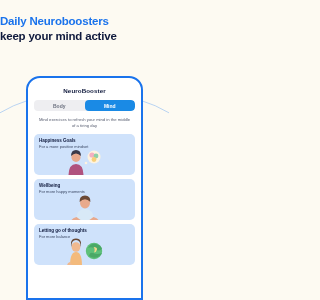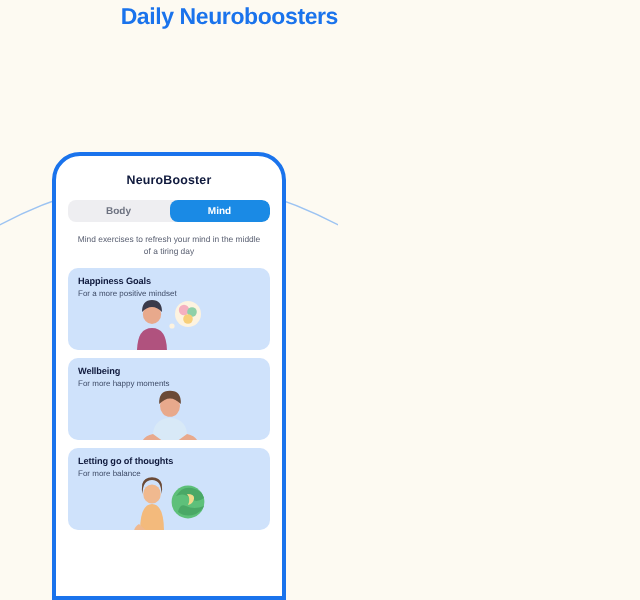--- a/index.html
+++ b/index.html
@@ -11,24 +11,24 @@
     height: 300px;
     background: #fdfaf2;
     font-family: "Liberation Sans", sans-serif;
     overflow: hidden;
     position: relative;
   }
 
   
   .headline {
     position: absolute;
-    top: 2px;
+    top: 14px;
     left: 0;
     width: 169px;
-    text-align: right;
+    text-align: left;
     z-index: 5;
   }
   .headline .line1 {
     display: block;
     font-size: 11.5px;
     font-weight: bold;
     color: #1a73ec;
     letter-spacing: -0.2px;
     line-height: 15px;
   }
@@ -156,20 +156,21 @@
 </style>
 </head>
 <body>
 
 <svg class="arc-layer" width="169" height="300" viewBox="0 0 169 300">
   <path d="M -10 118 Q 84 62 179 118" fill="none" stroke="#9cc3f2" stroke-width="0.7"></path>
 </svg>
 
 <div class="headline">
   <span class="line1">Daily Neuroboosters</span>
+  <span class="line2">keep your mind active</span>
 </div>
 
 <div class="phone">
   <div class="phone-screen">
 
     <div class="app-title">NeuroBooster</div>
 
     <div class="tabs">
       <div class="tab">Body</div>
       <div class="tab active">Mind</div>

